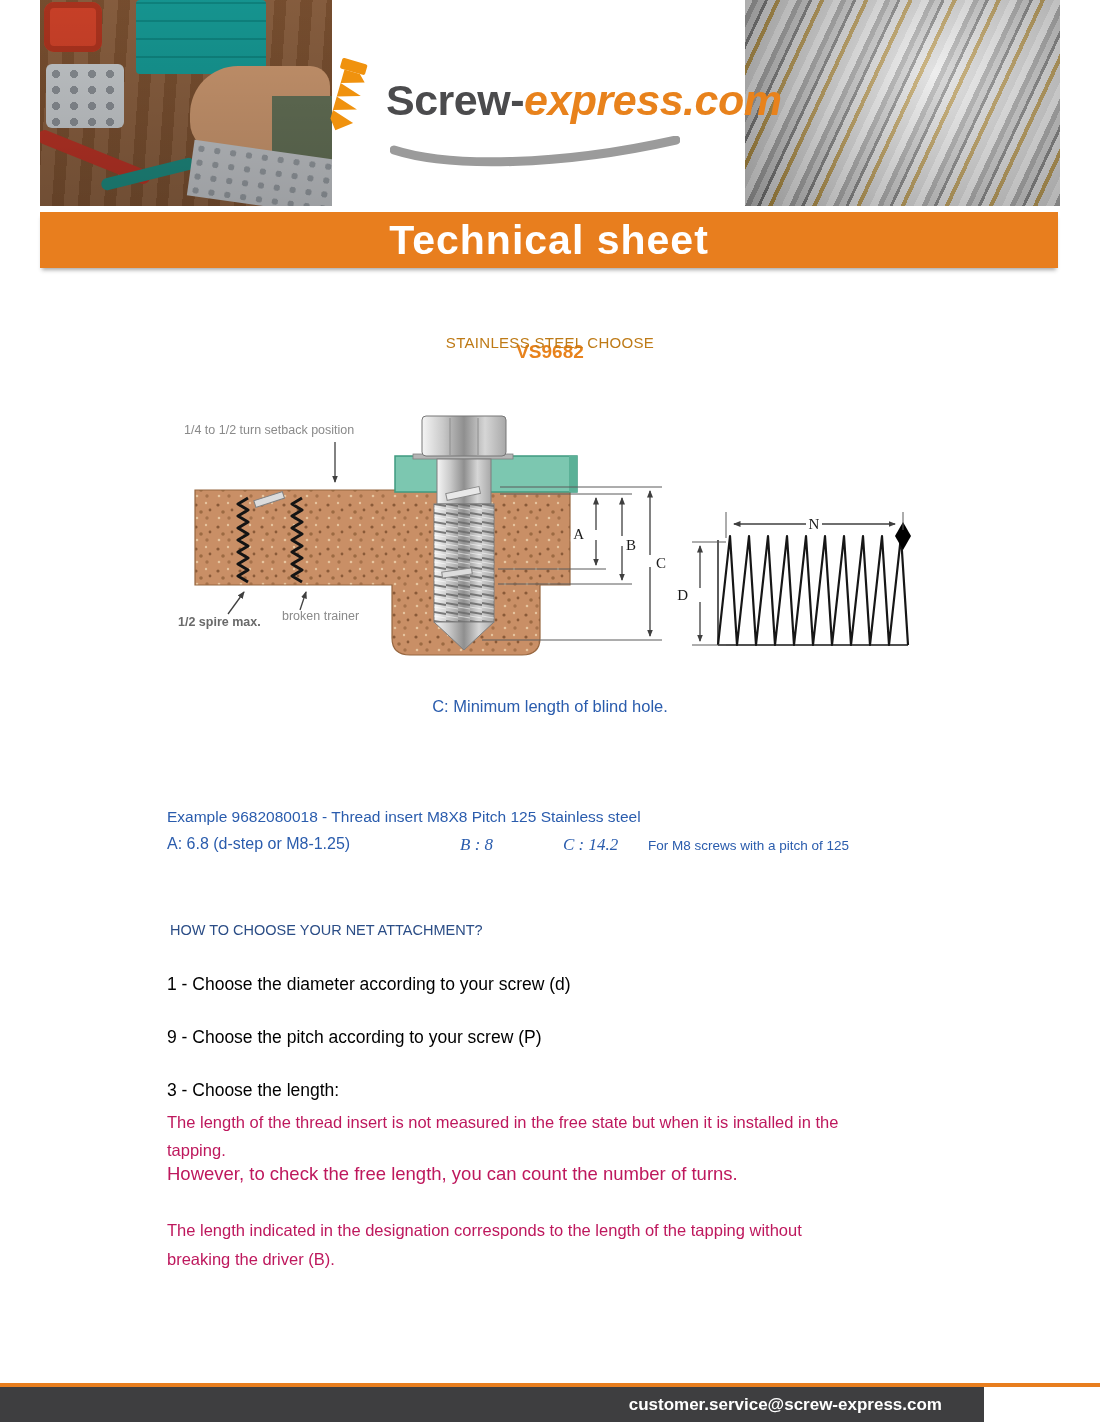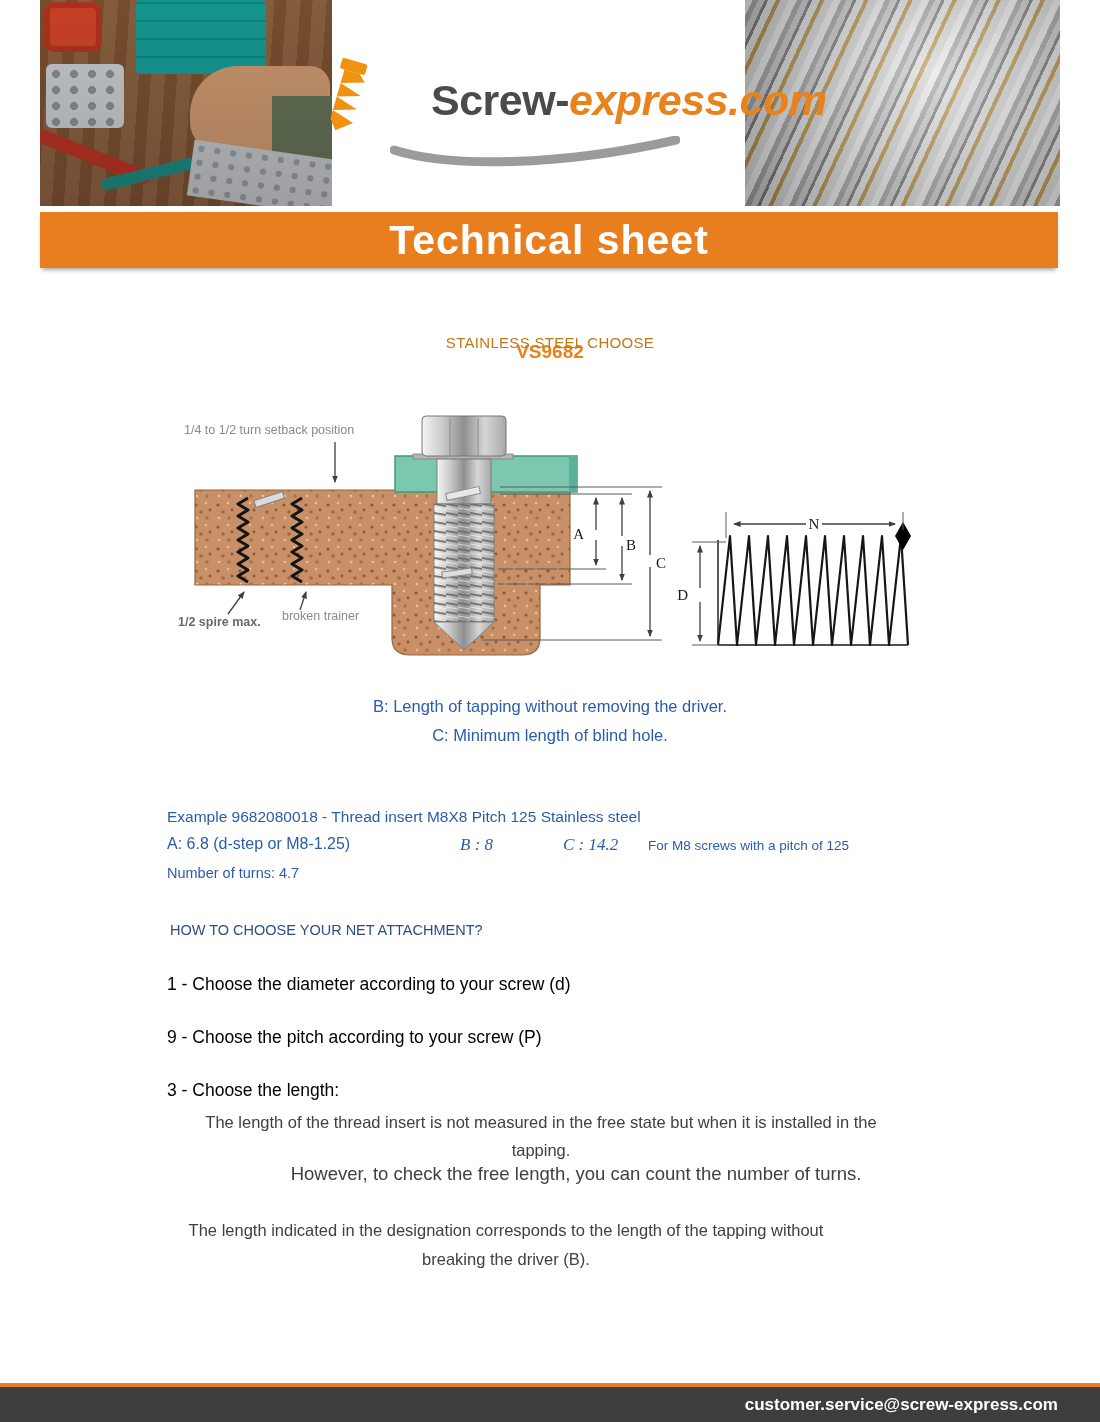--- a/index.html
+++ b/index.html
@@ -39,21 +39,21 @@
   .driver    { left:-6px; top:150px; width:120px; height:14px; background:#c03527; transform:rotate(22deg); border-radius:7px; }
   .pliers    { left:60px; top:168px; width:96px; height:12px; background:#1f8f84; transform:rotate(-14deg); border-radius:6px; }
   .tray      { left:150px; top:150px; width:150px; height:56px; transform:rotate(8deg);
                background: radial-gradient(circle 3px at 8px 8px, #9aa0a6 98%, transparent), #c9ccd0;
                background-size: 16px 14px; }
   .vignette  { left:0; top:0; right:0; bottom:0; background:linear-gradient(180deg, rgba(0,0,0,.08), rgba(0,0,0,.22)); }
 
   
   .logo-block { position:absolute; left:312px; top:52px; width:440px; height:130px; }
   .screw-icon { position:absolute; left:4px; top:6px; }
-  .logo-text  { position:absolute; left:74px; top:24px; white-space:nowrap; font-size:43px; letter-spacing:-0.5px;margin-left:45px; }
+  .logo-text  { position:absolute; left:74px; top:24px; white-space:nowrap; font-size:43px; letter-spacing:-0.5px; }
   .logo-text .dark   { color:#4b4b4d; font-weight:800; }
   .logo-text .orange { color:#e8821c; font-weight:800; font-style:italic; }
   .swoosh { position:absolute; left:78px; top:84px; }
 
   
   .banner {
     position:absolute; left:40px; top:212px; width:1018px; height:56px;
     background:#e87e1e;
     display:flex; align-items:center; justify-content:center;
     box-shadow: 0 4px 4px -2px rgba(60,60,60,.45);
@@ -80,28 +80,28 @@
   .ex-a { position:absolute; left:0; top:0; }
   .ex-b { position:absolute; left:293px; top:0; font-family:Liberation Serif, serif; font-style:italic; font-size:17px; }
   .ex-c { position:absolute; left:396px; top:0; font-family:"Liberation Serif", serif; font-style:italic; font-size:17px; }
   .ex-note { position:absolute; left:481px; top:3px; font-size:13.5px; }
   .ex-turns { font-size:14.5px; margin-top:0; }
 
   
   .how-heading { position:absolute; left:170px; top:922px; color:#2b4d86; font-size:14.5px; font-weight:500; }
   .step { position:absolute; left:167px; color:#000000; font-size:17.5px; }
   .step1 { top:974px; } .step2 { top:1027px; } .step3 { top:1080px; }
-  .para { position:absolute; left:176px; color:#404040;text-align:center; }
+  .para { position:absolute; left:167px; color:#be185d; }
   .para1 { top:1108px; width:730px; font-size:16.5px; line-height:28px; }
   .para2 { top:1163px; width:800px; font-size:18.5px; }
   .para3 { top:1216px; width:660px; font-size:16.5px; line-height:29px; }
 
   
   .footer-rule { position:absolute; left:0; top:1383px; width:1100px; height:4px; background:#e87e1e; }
-  .footer-bar  { position:absolute; left:0; top:1387px; width:1100px; height:35px; background:#3e3e40;
+  .footer-bar  { position:absolute; left:0; top:1387px; width:984px; height:35px; background:#3e3e40;
                  color:#ffffff; text-align:right; padding-right:42px; line-height:35px;
                  font-weight:700; font-size:17px; }
 </style>
 </head>
 <body>
 
 <div class="page">
 
   <div class="photo photo-left">
     <div class="shape tape"></div>
@@ -243,33 +243,31 @@
       <text class="dlabel" x="14" y="22">1/4 to 1/2 turn setback position</text>
       <path class="dimline" d="M165,30 V70" marker-end="url(#arr)"></path>
       <text class="dlabel-b" x="8" y="214">1/2 spire max.</text>
       <path class="dimline" d="M58,202 L74,180" marker-end="url(#arr)"></path>
       <text class="dlabel" x="112" y="208">broken trainer</text>
       <path class="dimline" d="M130,198 L136,180" marker-end="url(#arr)"></path>
     </g>
   </svg>
 
   <div class="legend">
-    <div>B: Length of tapping without removing the driver.</div>
     <div>C: Minimum length of blind hole.</div>
   </div>
 
   <div class="example">
     <div class="ex-title">Example 9682080018 - Thread insert M8X8 Pitch 125 Stainless steel</div>
     <div class="ex-row">
       <span class="ex-a">A: 6.8 (d-step or M8-1.25)</span>
       <span class="ex-b">B : 8</span>
       <span class="ex-c">C : 14.2</span>
       <span class="ex-note">For M8 screws with a pitch of 125</span>
     </div>
-    <div class="ex-turns">Number of turns: 4.7</div>
   </div>
 
   <div class="how-heading">HOW TO CHOOSE YOUR NET ATTACHMENT?</div>
   <div class="step step1">1 - Choose the diameter according to your screw (d)</div>
   <div class="step step2">9 - Choose the pitch according to your screw (P)</div>
   <div class="step step3">3 - Choose the length:</div>
   <div class="para para1">The length of the thread insert is not measured in the free state but when it is installed in the tapping.</div>
   <div class="para para2">However, to check the free length, you can count the number of turns.</div>
   <div class="para para3">The length indicated in the designation corresponds to the length of the tapping without breaking the driver (B).</div>
 

